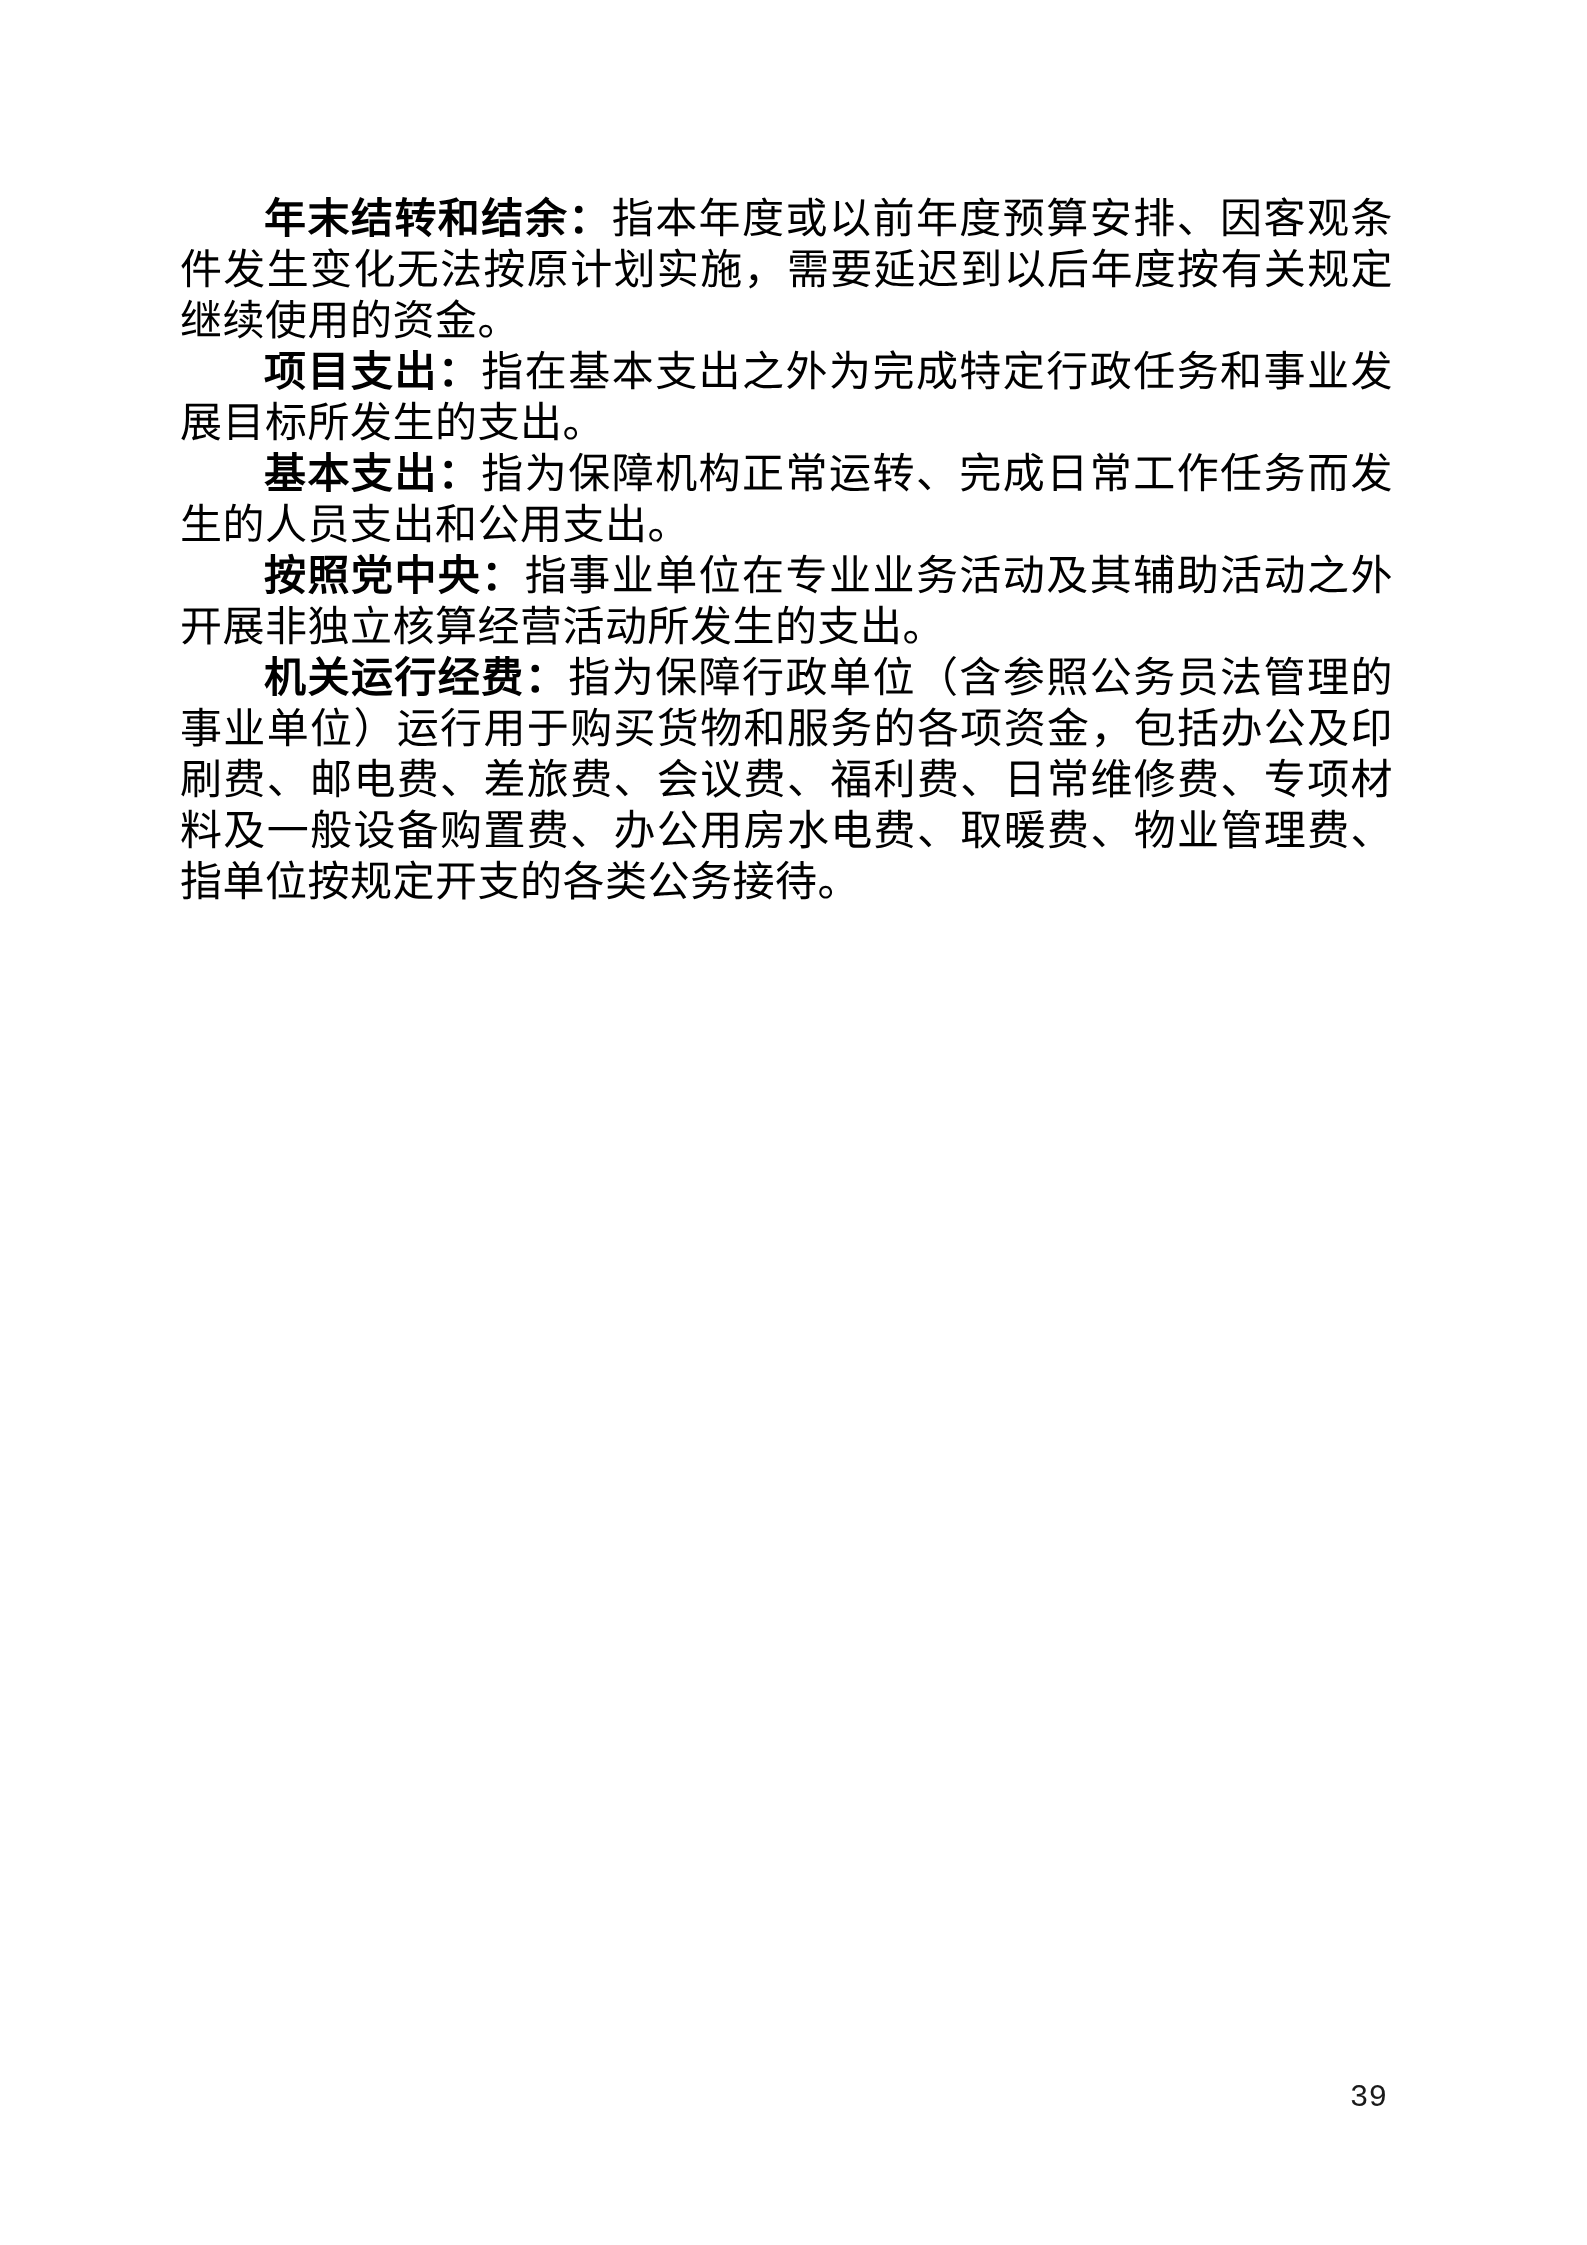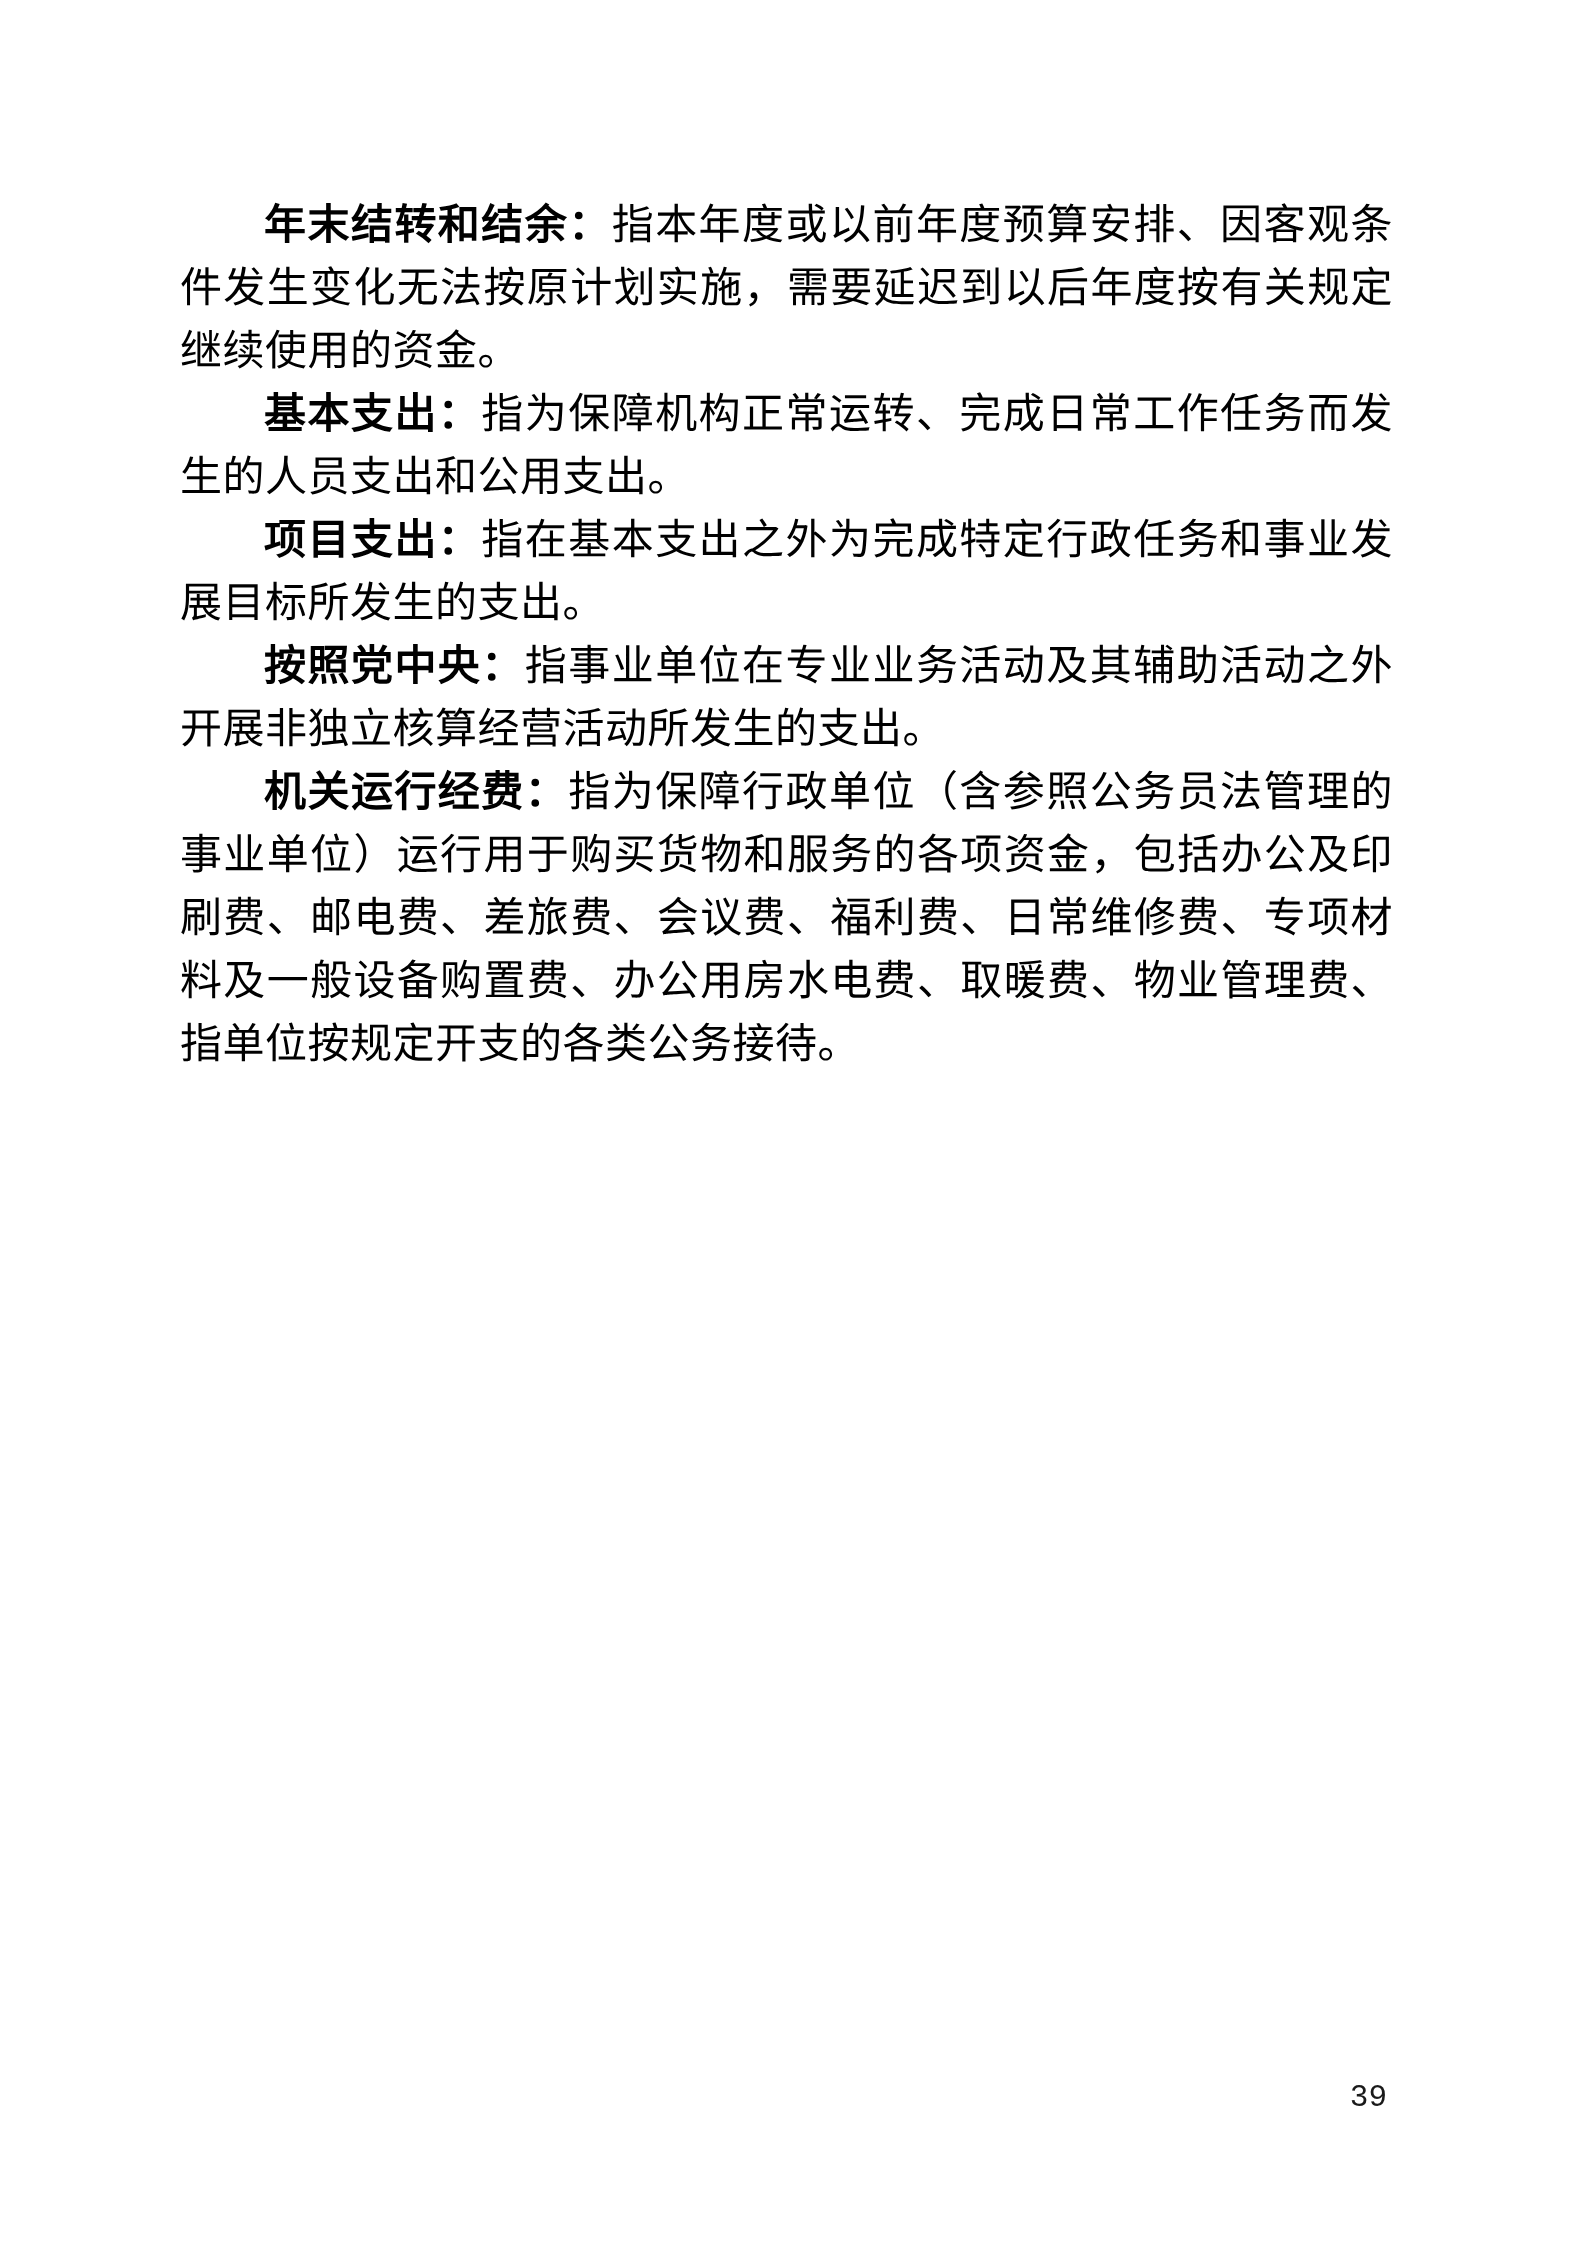--- a/index.html
+++ b/index.html
@@ -17,21 +17,21 @@
   .content {
     position: absolute;
     left: 180px;
     top: 194px;
     width: 1213px;
   }
   .para {
     margin: 0;
     font-family: "Liberation Serif", "DejaVu Serif", serif;
     font-size: 42px;
-    line-height: 63px;
+    line-height: 51px;
     color: #000000;
     text-align: justify;
     text-justify: inter-ideograph;
     text-indent: 2em;
     letter-spacing: 0.5px;
   }
   .term {
     font-weight: 700;
   }
   .page-number {
@@ -42,19 +42,19 @@
     font-size: 31px;
     color: #1a1a1a;
   }
 </style>
 </head>
 <body>
 
 <div class="page">
   <div class="content">
     <p class="para"><span class="term">年末结转和结余：</span><span>指本年度或以前年度预算安排、因客观条件发生变化无法按原计划实施，需要延迟到以后年度按有关规定继续使用的资金。</span></p>
+    <p class="para"><span class="term">项目支出：</span><span>指在基本支出之外为完成特定行政任务和事业发展目标所发生的支出。</span></p>
     <p class="para"><span class="term">基本支出：</span><span>指为保障机构正常运转、完成日常工作任务而发生的人员支出和公用支出。</span></p>
-    <p class="para"><span class="term">项目支出：</span><span>指在基本支出之外为完成特定行政任务和事业发展目标所发生的支出。</span></p>
     <p class="para"><span class="term">按照党中央：</span><span>指事业单位在专业业务活动及其辅助活动之外开展非独立核算经营活动所发生的支出。</span></p>
     <p class="para"><span class="term">机关运行经费：</span><span>指为保障行政单位（含参照公务员法管理的事业单位）运行用于购买货物和服务的各项资金，包括办公及印刷费、邮电费、差旅费、会议费、福利费、日常维修费、专项材料及一般设备购置费、办公用房水电费、取暖费、物业管理费、指单位按规定开支的各类公务接待。</span></p>
   </div>
   <div class="page-number">39</div>
 </div>
 
 </body></html>

